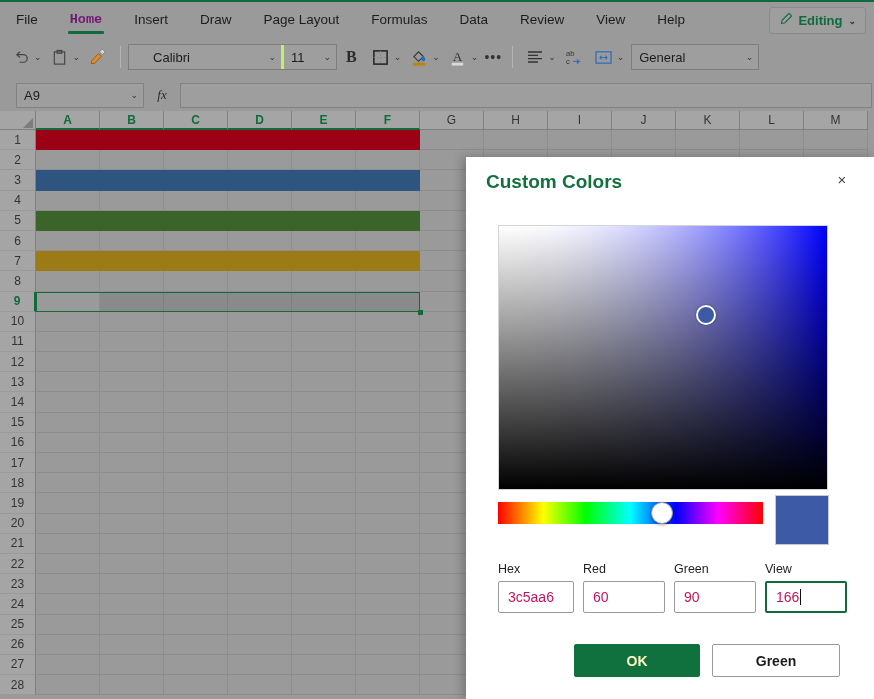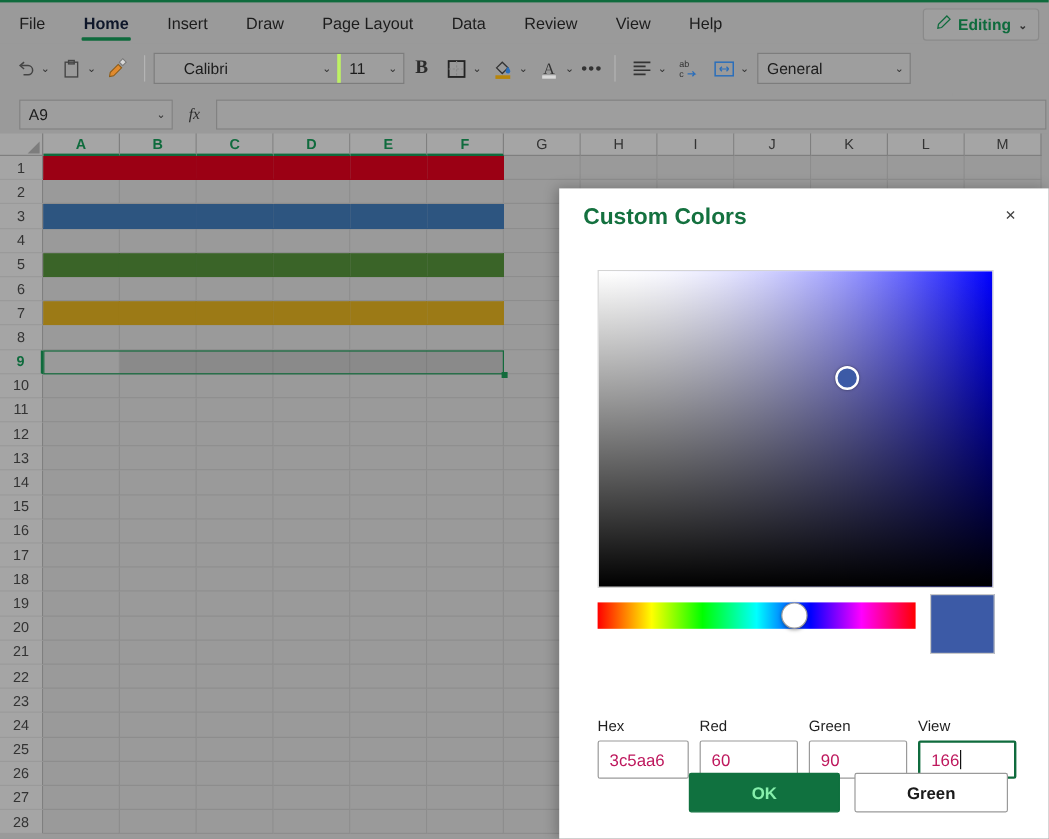--- a/index.html
+++ b/index.html
@@ -16,21 +16,21 @@
     position: absolute; left: 0; top: 0; width: 874px; height: 36px;
     background: #9a9a9a;
     border-top: 2px solid #0f6b3d;
     display: flex; align-items: center;
   }
   .tab {
     position: relative; height: 36px; padding: 0 16px;
     display: flex; align-items: center; justify-content: center;
     font-size: 13.5px; color: #1c1c1c; cursor: pointer; white-space: nowrap;
   }
-  .tab.active { font-weight: bold; color: #0f172a; }
+  .tab.active { font-weight: bold; color: #701a75; font-family: Liberation Mono, monospace; }
   .tab.active::after {
     content: ""; position: absolute; left: 14px; right: 14px; bottom: 3px;
     height: 3px; background: #0f6b3d; border-radius: 1px;
   }
   .editing-btn {
     position: absolute; right: 8px; top: 5px;
     height: 27px; padding: 0 9px;
     display: flex; align-items: center; gap: 5px;
     border: 1px solid #8a8a8a; border-radius: 3px;
     background: #9e9e9e; color: #0f6b3d;
@@ -167,38 +167,38 @@
   .hue-handle {
     position: absolute; top: 11px; width: 22px; height: 22px; border-radius: 50%;
     background: #ffffff; border: 1px solid #9d9d9d;
     transform: translate(-50%, -50%); box-shadow: 0 1px 3px rgba(0,0,0,0.35); cursor: pointer;
   }
   .preview-swatch {
     position: absolute; left: 309px; top: 338px; width: 54px; height: 50px;
     border: 1px solid #c9c9c9;
   }
   .fields { position: absolute; left: 32px; top: 405px; width: 340px; display: flex; gap: 9px; }
-  .field { display: flex; flex-direction: column; margin-top: 36px; }
+  .field { display: flex; flex-direction: column; }
   .field-label { font-size: 12.5px; color: #1f1f1f; margin-bottom: 5px; }
   .field-input {
     height: 32px; border: 1px solid #9a9a9a; border-radius: 2px;
     display: flex; align-items: center; padding: 0 9px;
     font-size: 14px; color: #be185d; background: #fff;
   }
   .field-input.focused { border: 2px solid #0f6b3d; }
   .caret-bar {
     display: inline-block; width: 1px; height: 16px; background: #111; margin-left: 1px;
   }
   .w-hex { width: 76px; } .w-num { width: 82px; }
   .dlg-buttons { position: absolute; right: 34px; bottom: 22px; display: flex; gap: 12px; }
   .btn {
     height: 33px; display: flex; align-items: center; justify-content: center;
     font-size: 14px; font-weight: bold; cursor: pointer; border-radius: 2px;
   }
-  .btn-ok { width: 126px; background: #10713f; color: #86efac; border: 1px solid #10713f; }
+  .btn-ok { width: 126px; background: #10713f; color: #fef9c3; border: 1px solid #10713f; }
   .btn-cancel { width: 128px; background: #fff; color: #1b1b1b; border: 1px solid #9a9a9a; }
 </style>
 </head>
 <body>
 
 <div id="app">
 
   <div class="ribbon-tabs">
     <div id="tabs-holder" style="display:flex;align-items:center;">
         <div class="tab">
@@ -208,20 +208,23 @@
           <span>Home</span>
         </div>
         <div class="tab">
           <span>Insert</span>
         </div>
         <div class="tab">
           <span>Draw</span>
         </div>
         <div class="tab">
           <span>Page Layout</span>
+        </div>
+        <div class="tab">
+          <span>Formulas</span>
         </div>
         <div class="tab">
           <span>Data</span>
         </div>
         <div class="tab">
           <span>Review</span>
         </div>
         <div class="tab">
           <span>View</span>
         </div>

